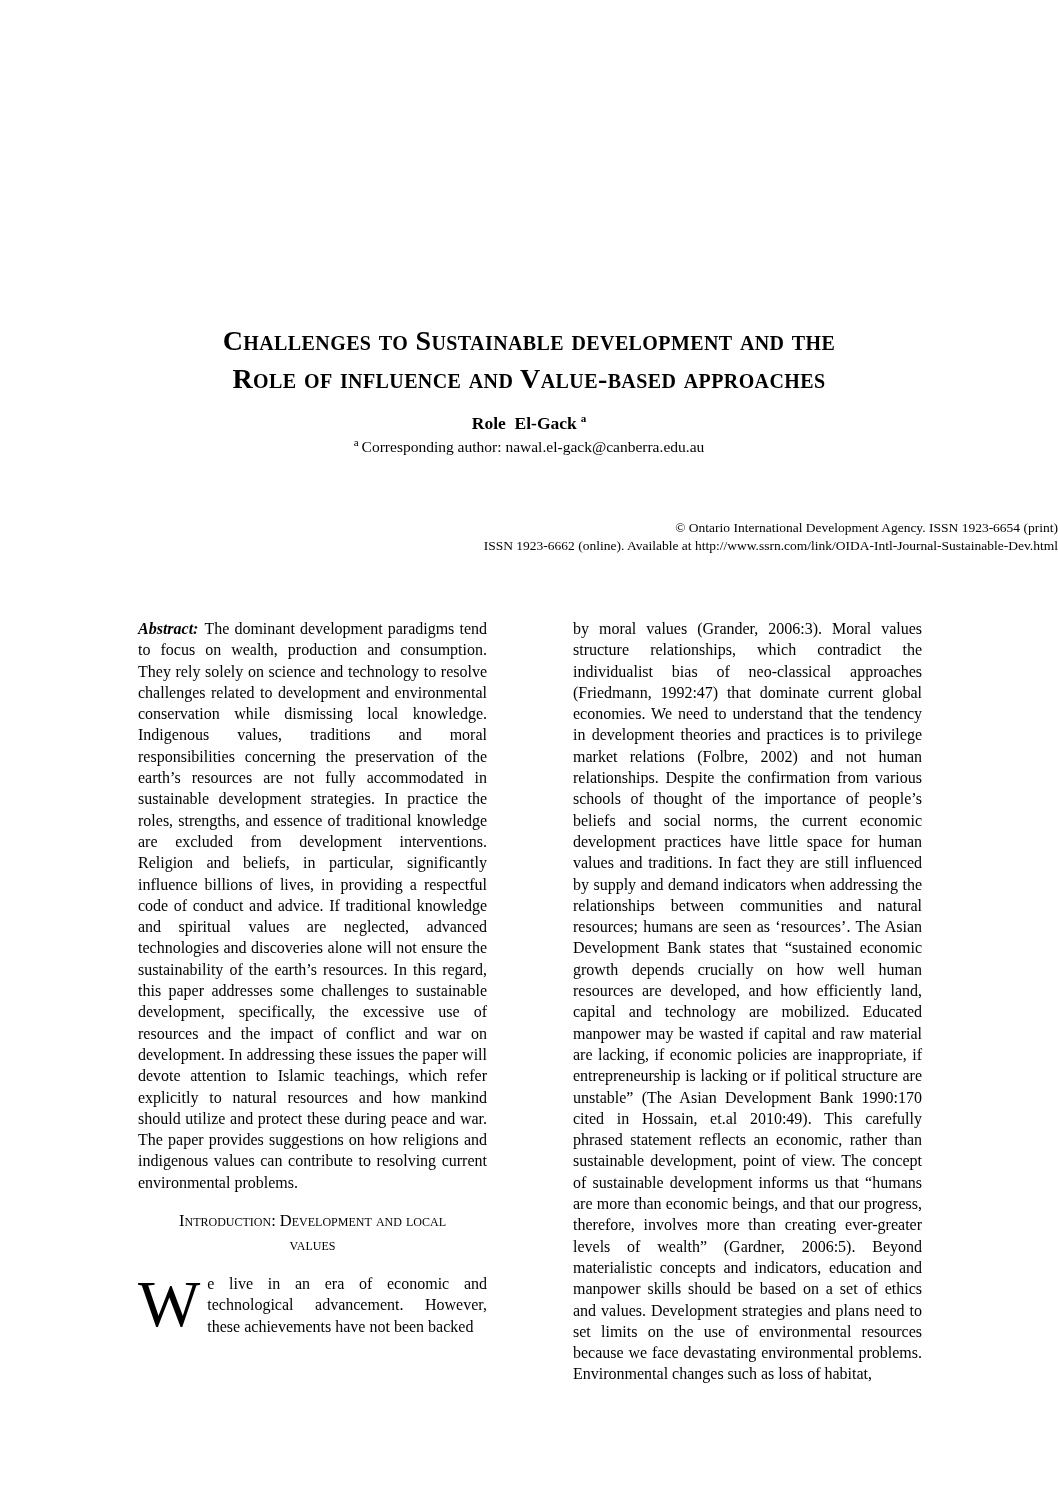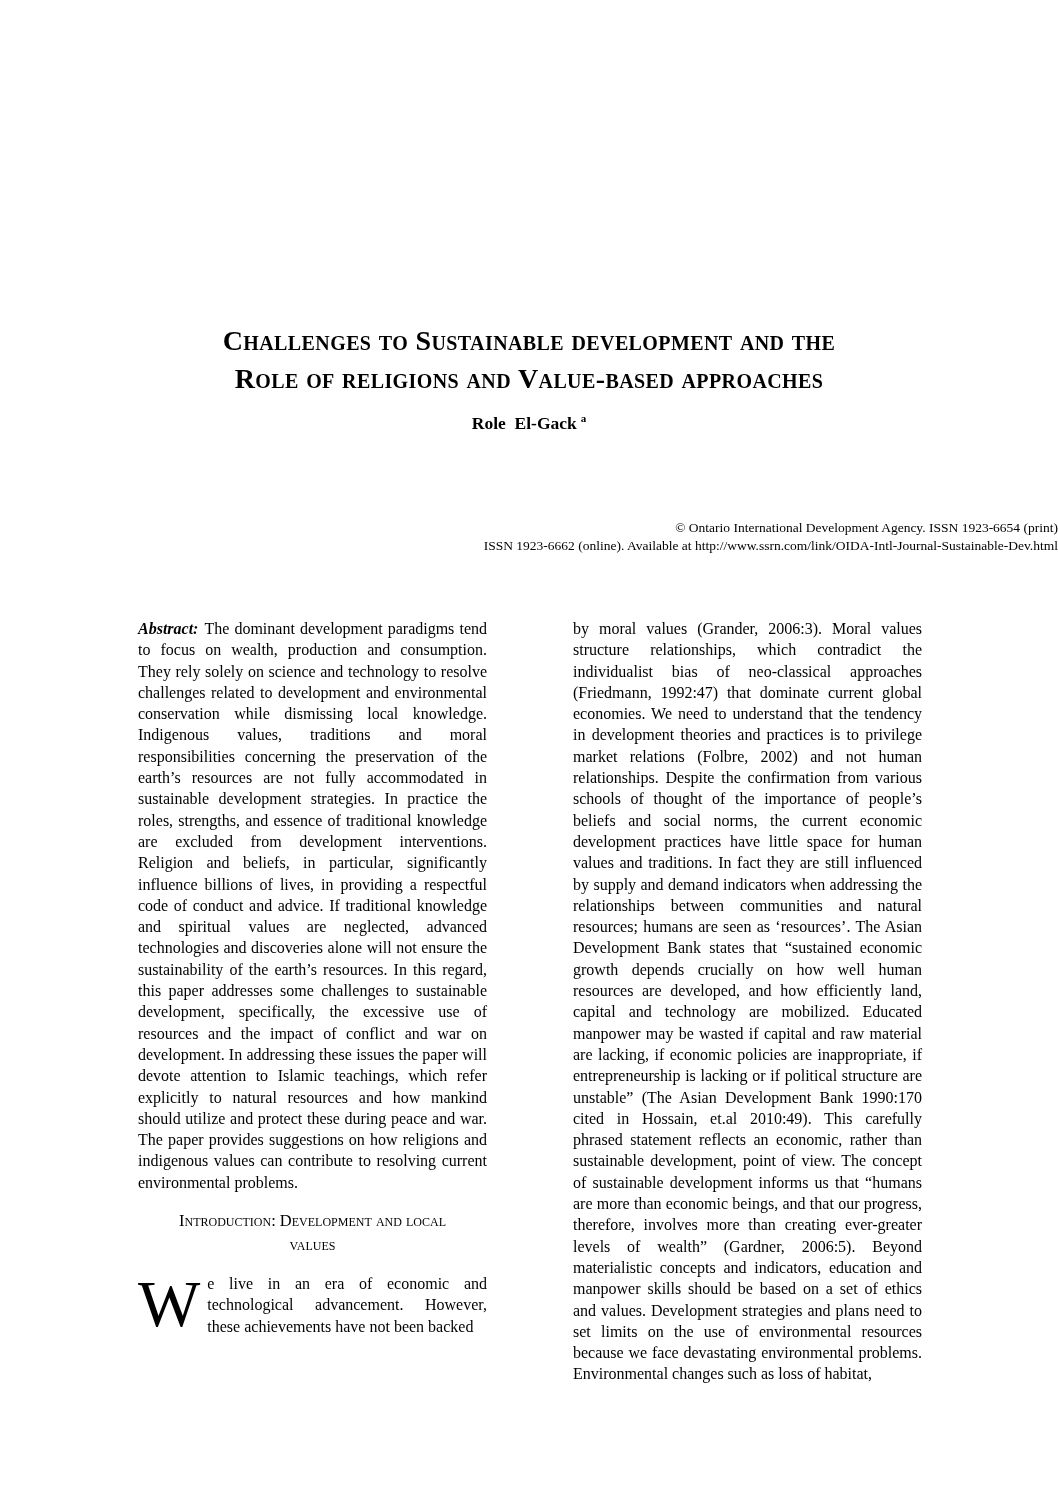--- a/index.html
+++ b/index.html
@@ -106,25 +106,26 @@
     font-size: 66px;
     line-height: 52px;
     margin: 5px 7px 0 0;
   }
 </style>
 </head>
 <body>
 
 <div class="title-block">
   <div class="title-line">Challenges to Sustainable development and the</div>
-  <div class="title-line">Role of religions and Value-based approaches</div>
+  <div class="title-line">Role of influence and Value-based approaches</div>
 </div>
 
 <div class="author-block">
   <div class="author-name"><span>Role  El-Gack</span><span class="sup">a</span></div>
+  <div class="affil-line"><span class="sup">a</span><span>Corresponding author: nawal.el-gack@canberra.edu.au</span></div>
 </div>
 
 <div class="imprint-block">
   <div class="imprint-line">© Ontario International Development Agency. ISSN 1923-6654 (print)</div>
   <div class="imprint-line">ISSN 1923-6662 (online). Available at http://www.ssrn.com/link/OIDA-Intl-Journal-Sustainable-Dev.html</div>
 </div>
 
 <div class="columns">
   <div class="col">
     <p class="abstract-para"><span class="para-label">Abstract:</span><span>The dominant development paradigms tend to focus on wealth, production and consumption. They rely solely on science and technology to resolve challenges related to development and environmental conservation while dismissing local knowledge. Indigenous values, traditions and moral responsibilities concerning the preservation of the earth’s resources are not fully accommodated in sustainable development strategies. In practice the roles, strengths, and essence of traditional knowledge are excluded from development interventions. Religion and beliefs, in particular, significantly influence billions of lives, in providing a respectful code of conduct and advice. If traditional knowledge and spiritual values are neglected, advanced technologies and discoveries alone will not ensure the sustainability of the earth’s resources. In this regard, this paper addresses some challenges to sustainable development, specifically, the excessive use of resources and the impact of conflict and war on development.  In addressing these issues the paper will devote attention to Islamic teachings, which refer explicitly to natural resources and how mankind should utilize and protect these during peace and war. The paper provides suggestions on how religions and indigenous values can contribute to resolving current environmental problems.</span></p>

